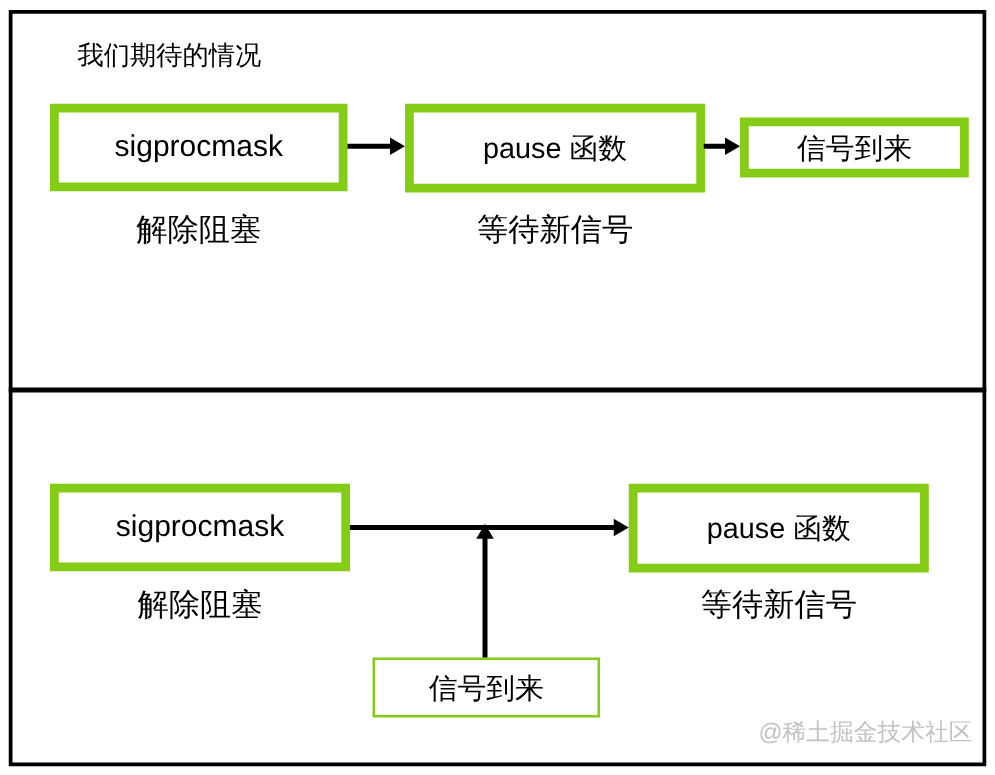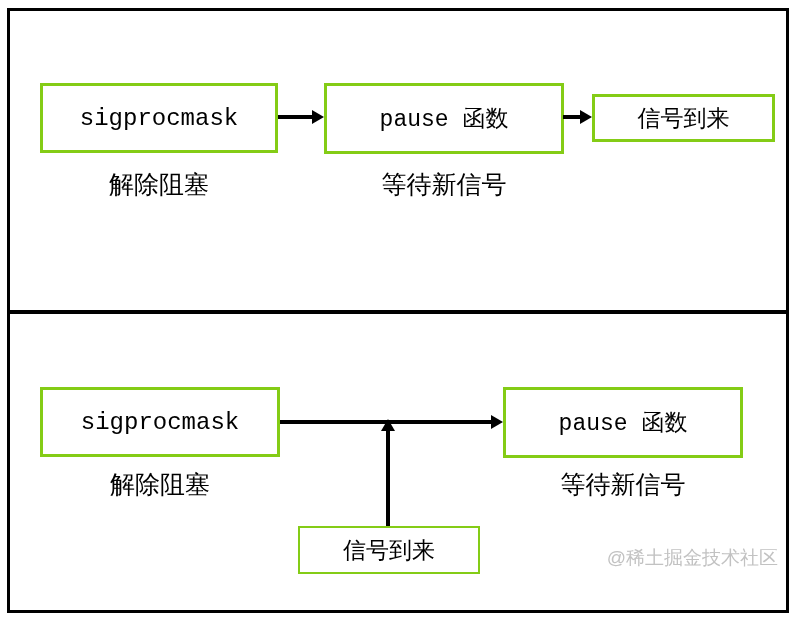--- a/index.html
+++ b/index.html
@@ -27,29 +27,28 @@
     background: #000000;
   }
   .panel-title {
     position: absolute;
     font-size: 21px;
     line-height: 23px;
     white-space: nowrap;
   }
   .node {
     position: absolute;
-    border: 3px solid #84cc16;
+    border: 7px solid #84cc16;
     box-sizing: border-box;
     background: #ffffff;
     display: flex;
     align-items: center;
     justify-content: center;
     font-size: 23px;
     white-space: nowrap;
-    font-family: Liberation Mono, monospace;
   }
   .node.latin { font-size: 24px; }
   .caption {
     position: absolute;
     font-size: 25px;
     line-height: 23px;
     text-align: center;
     white-space: nowrap;
   }
   .arrow-line {
@@ -78,20 +77,21 @@
   }
 </style>
 </head>
 <body>
 
 <div class="stage">
 
   <div class="frame" style="left:7px; top:8px; width:782px; height:605px;"></div>
   <div class="divider" style="left:7px; top:310px; width:782px; height:4px;"></div>
 
+  <div class="panel-title" style="left:62px; top:33px;">我们期待的情况</div>
 
   <div class="node latin" style="left:40px; top:83px; width:238px; height:70px;">sigprocmask</div>
 
   <div class="node" style="left:324px; top:83px; width:240px; height:71px;">pause 函数</div>
 
   <div class="node" style="left:592px; top:94px; width:183px; height:48px;">信号到来</div>
 
   <div>
     <div class="arrow-line" style="left:278px; top:115px; width:36px; height:4px;"></div>
     <div class="arrow-head-right" style="left:312px; top:110px;"></div>
@@ -120,15 +120,15 @@
 
   <div>
     <div class="arrow-line" style="left:386px; top:430px; width:4px; height:96px;"></div>
     <div class="arrow-head-up" style="left:381px; top:419px;"></div>
   </div>
 
   <div class="caption" style="left:40px; top:473px; width:240px;">解除阻塞</div>
 
   <div class="caption" style="left:503px; top:473px; width:240px;">等待新信号</div>
 
-  <div class="watermark" style="right:18px; top:545px;margin-left:43px;">@稀土掘金技术社区</div>
+  <div class="watermark" style="right:18px; top:573px;margin-left:43px;">@稀土掘金技术社区</div>
 
 </div>
 
 </body></html>

